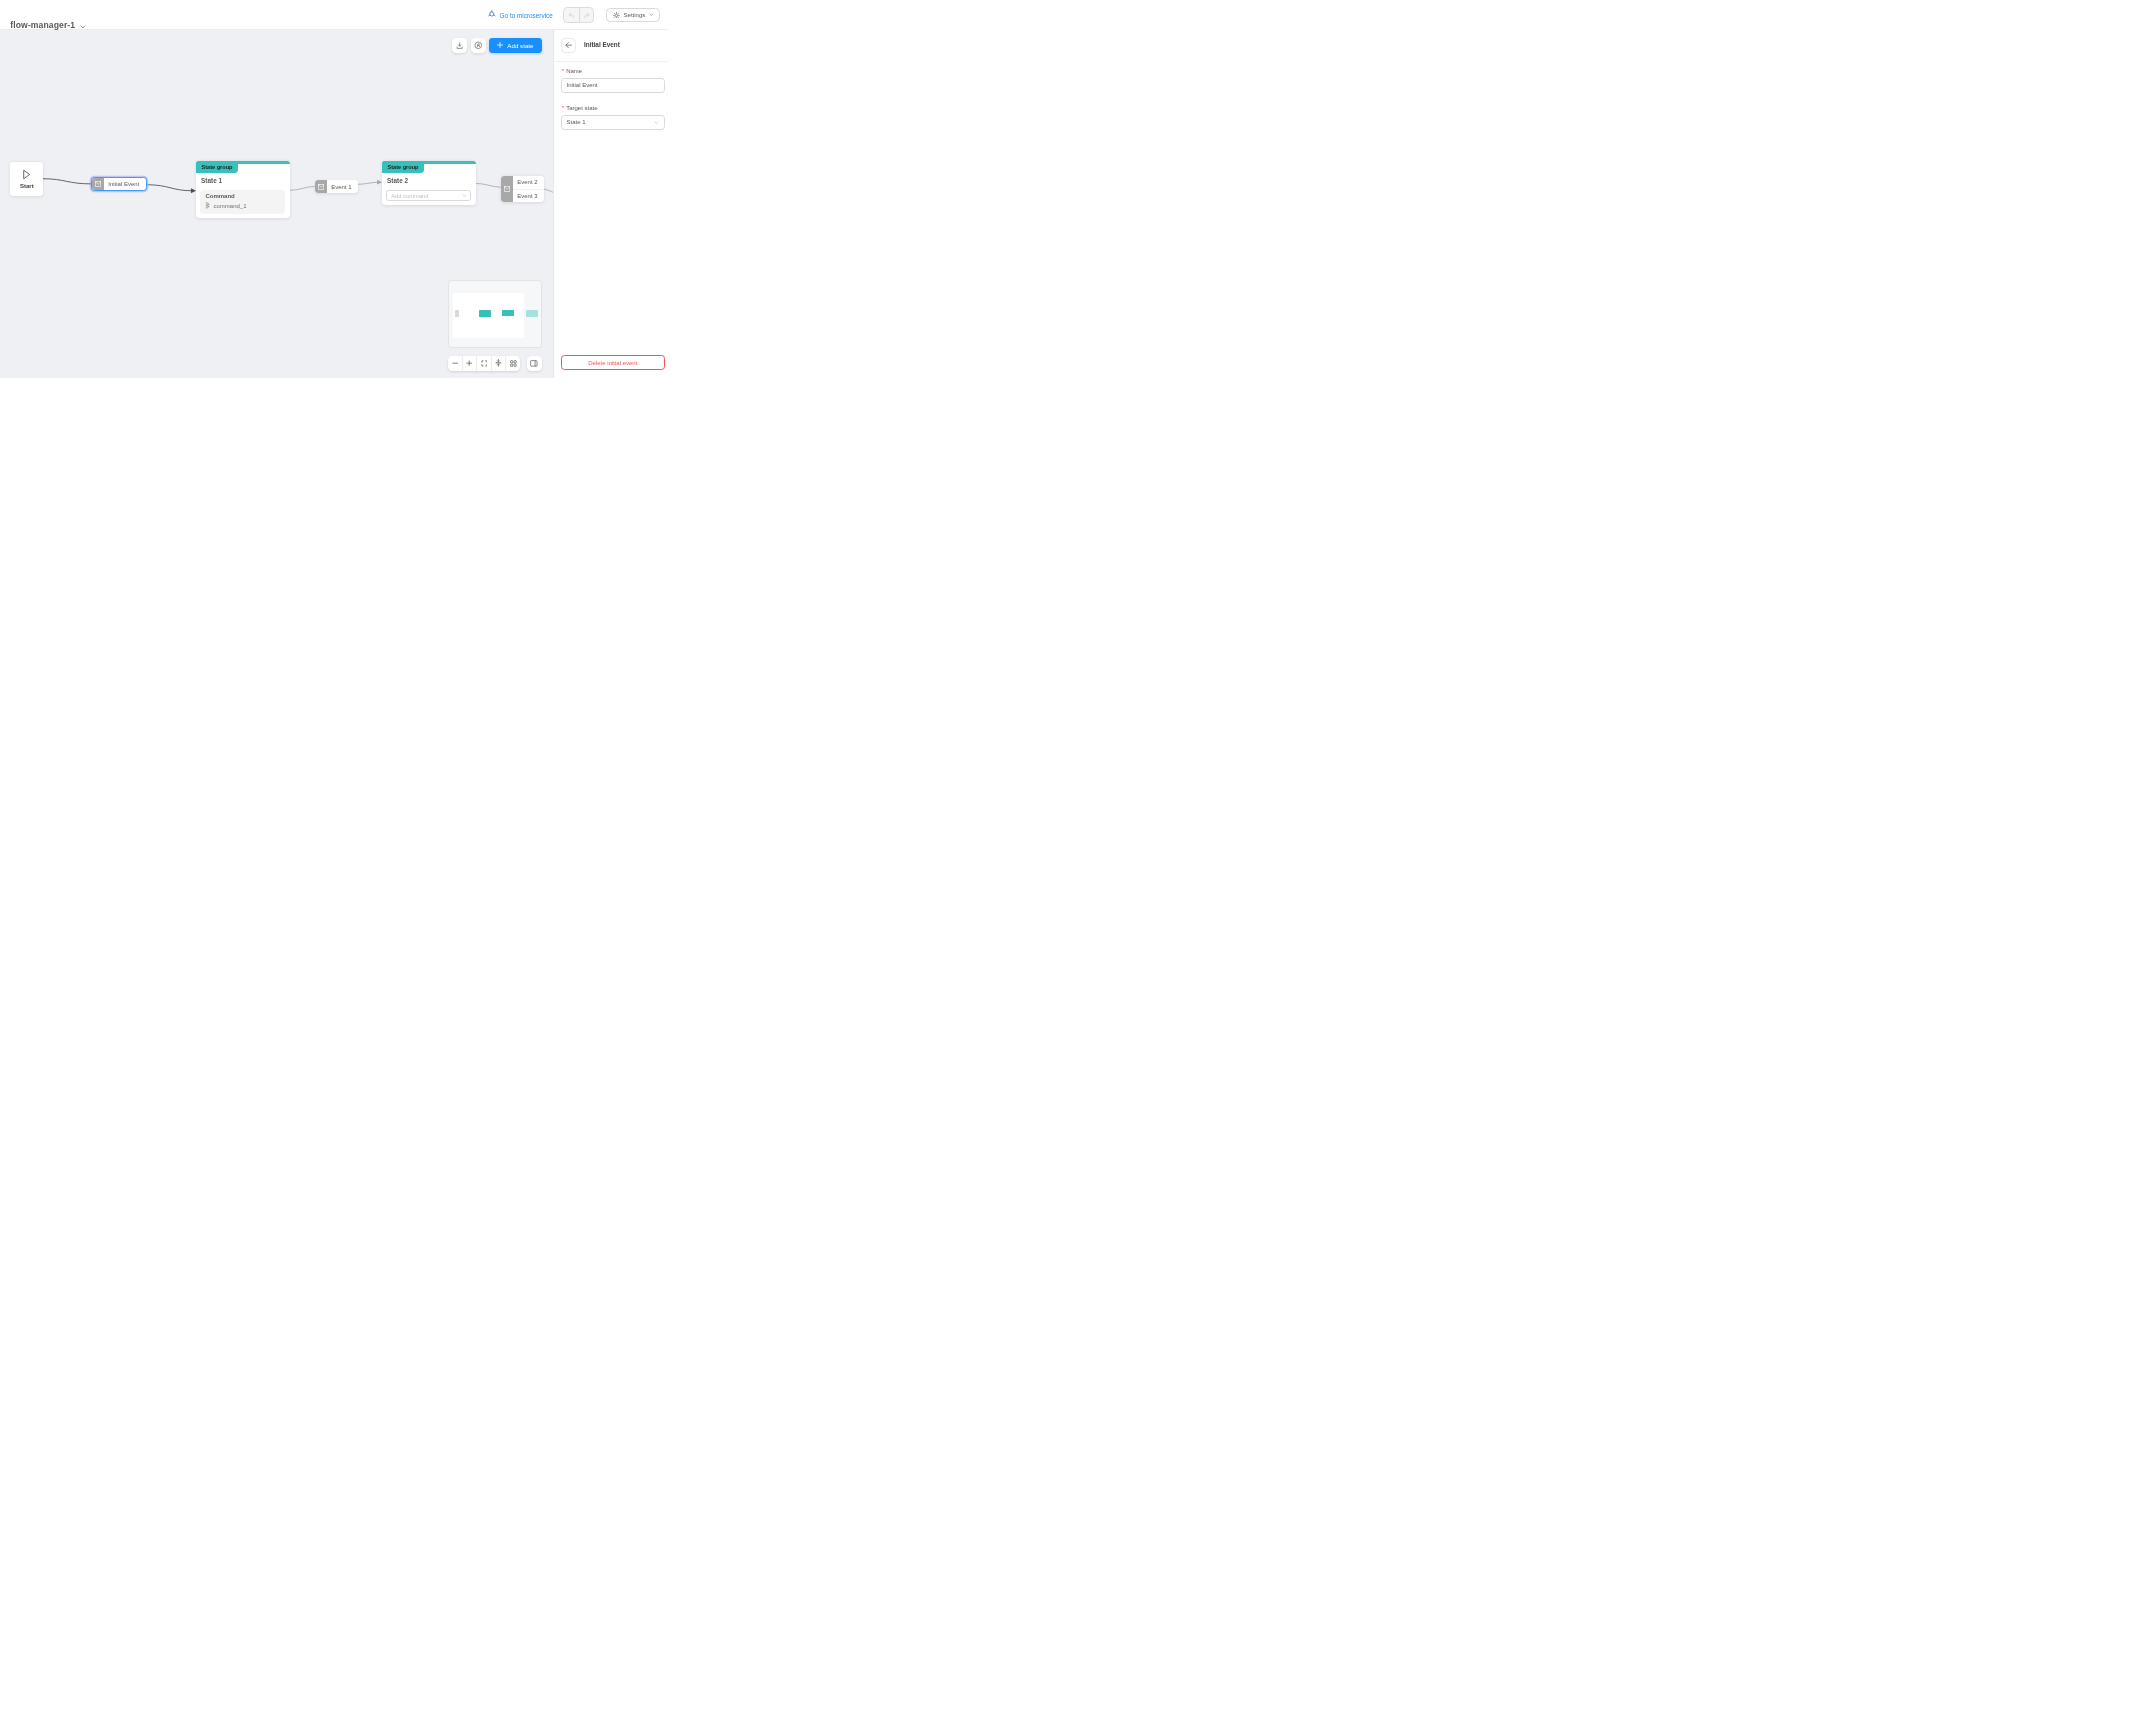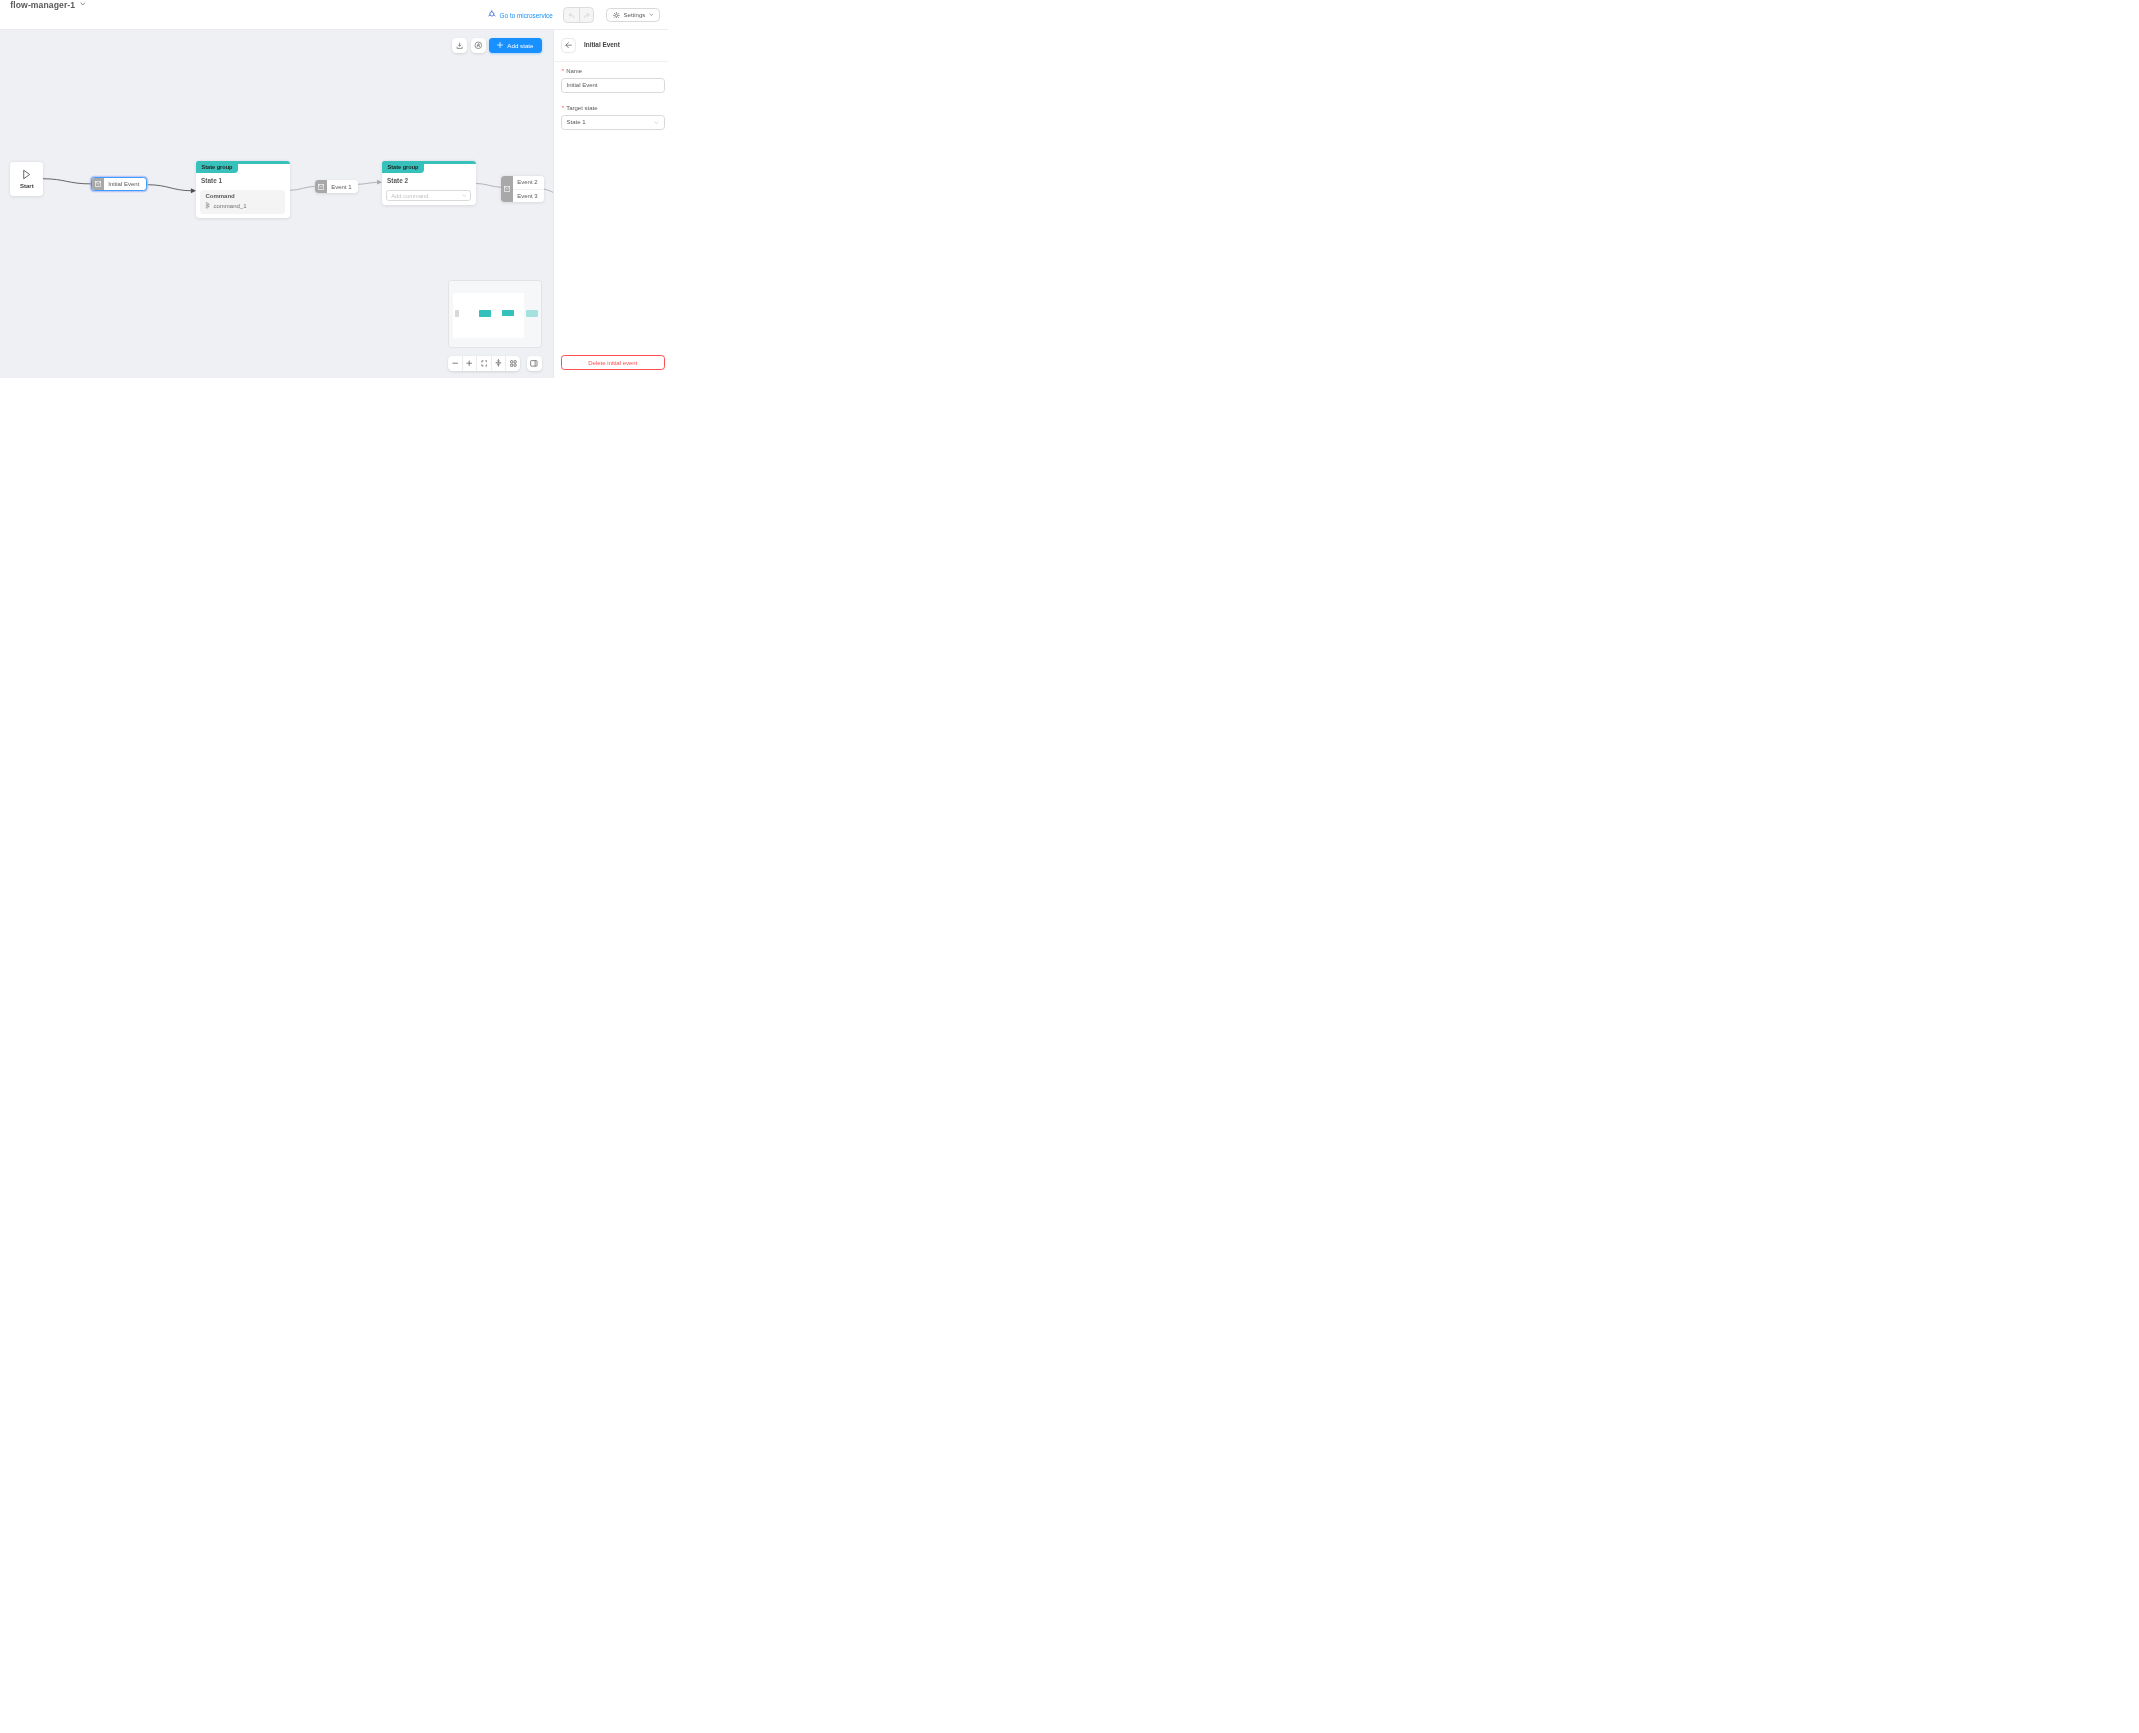--- a/index.html
+++ b/index.html
@@ -2,21 +2,21 @@
 <html style="font-size:6.8px"><head>
 <meta charset="utf-8">
 <style>
   * { margin:0; padding:0; box-sizing:border-box; }
   html,body { width:668px; height:377px; overflow:hidden; background:#fff;
     font-family:"Liberation Sans", sans-serif; -webkit-font-smoothing:antialiased; }
 
   
   .header { position:absolute; left:0; top:0; width:668px; height:30px; background:#fff;
     border-bottom:0.4px solid #ececf0; z-index:30; }
-  .app-title-wrap { position:absolute; left:10.3px; top:0; height:30px; display:flex; align-items:flex-start; gap:5.1px; cursor:pointer; }
+  .app-title-wrap { position:absolute; left:10.3px; top:0; height:30px; display:flex; align-items:flex-end; gap:5.1px; cursor:pointer; }
   .app-title { font-size:8.6px; font-weight:bold; color:#595959; letter-spacing:0.1px; }
   .hdr-right { position:absolute; right:7.7px; top:0; height:30px; display:flex; align-items:center; }
   .ms-link { display:flex; align-items:center; gap:3.9px; color:#1890ff; font-size:6.4px; cursor:pointer; }
   .undo-redo { display:flex; margin-left:10.3px; border:0.4px solid #dcdcde; border-radius:4.3px; overflow:hidden; background:#f5f5f6; }
   .ur-btn { width:14.6px; height:14.6px; display:flex; align-items:center; justify-content:center; }
   .ur-btn + .ur-btn { border-left:0.4px solid #dcdcde; }
   .settings-btn { margin-left:12px; height:14.6px; padding:0 6px; display:flex; align-items:center; gap:3.4px;
     border:0.4px solid #d9d9d9; border-radius:4.3px; background:#fff; cursor:pointer; }
   .settings-btn span { font-size:6px; color:#595959; }
 

